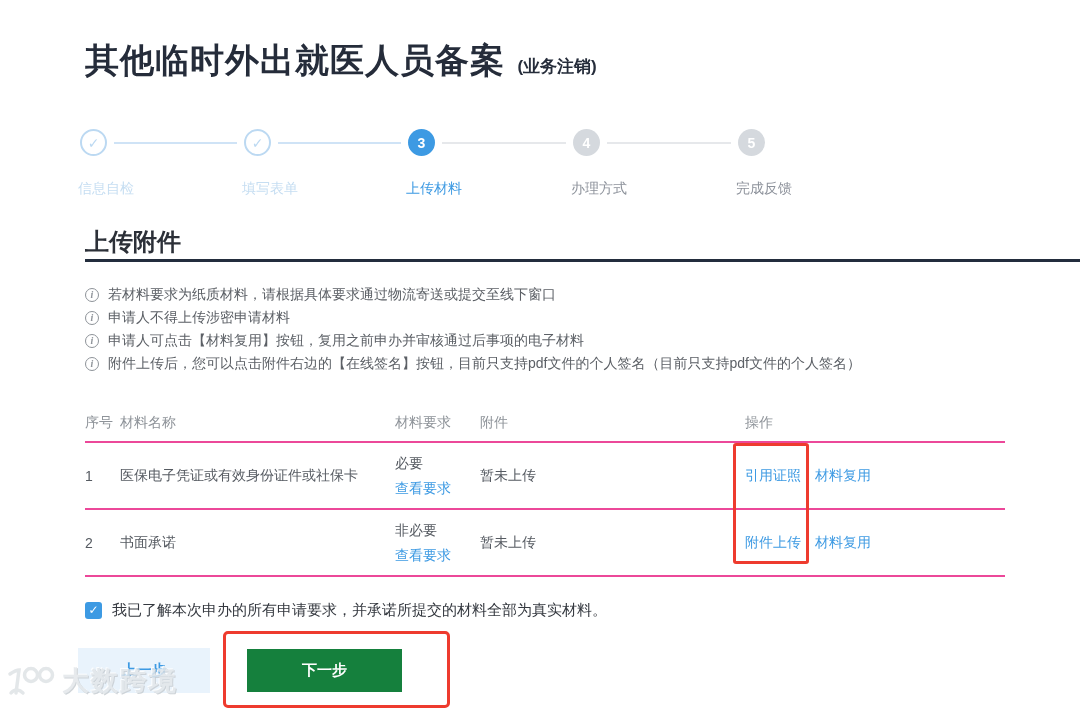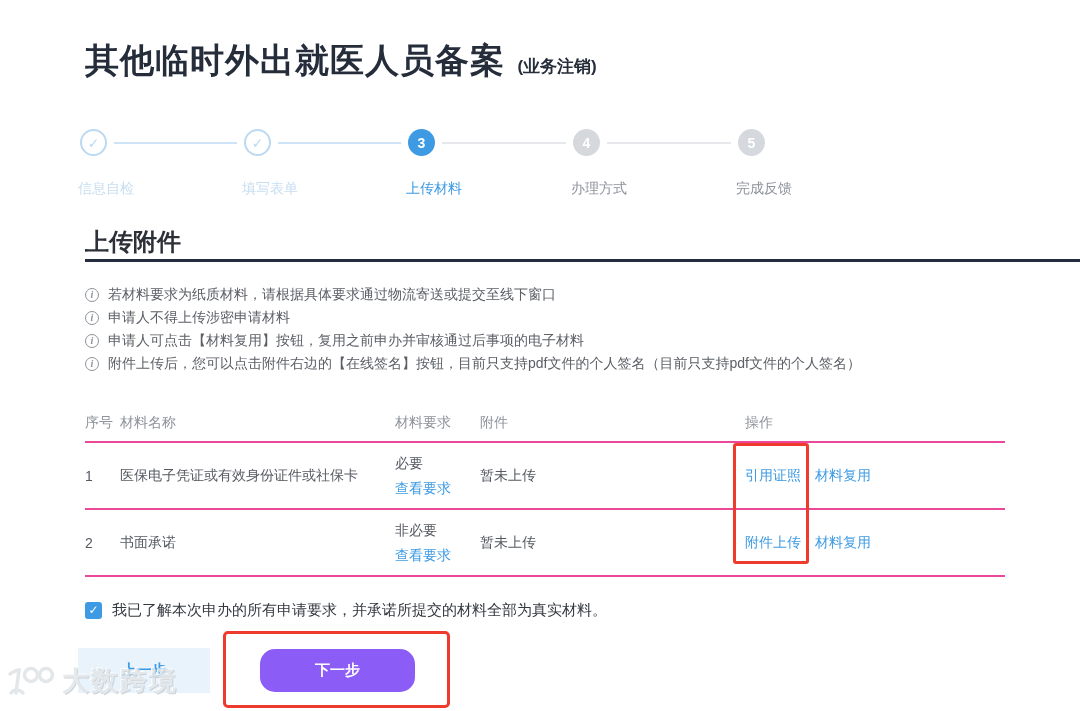--- a/index.html
+++ b/index.html
@@ -58,21 +58,21 @@
   
   .agreement { position:absolute; left:85px; top:601px; display:flex; align-items:center; }
   .checkbox { width:17px; height:17px; background:#3d9ae3; border-radius:3px; color:#fff;
               font-size:12px; line-height:17px; text-align:center; flex:none; }
   .agreement-label { margin-left:10px; font-size:15px; color:#34383f; white-space:nowrap; }
 
   
   .btn { position:absolute; border:none; font-size:15px; font-weight:600; cursor:pointer;
          display:flex; align-items:center; justify-content:center; }
   .btn-prev { left:78px; top:648px; width:132px; height:45px; background:#e9f3fc; color:#3d9ae3; }
-  .btn-next { left:260px; top:649px; width:155px; height:43px; background:#8b5cf6; color:#ffffff;border-radius:15px; }
+  .btn-next { left:247px; top:649px; width:155px; height:43px; background:#15803d; color:#ffffff; }
 
   
   .red-rect { position:absolute; border:3px solid #ee3b2e; border-radius:3px; pointer-events:none; }
   .red-rect-table  { left:733px; top:443px; width:76px; height:121px; }
   .red-rect-button { left:223px; top:631px; width:227px; height:77px; border-radius:5px; }
 
   
   .watermark { position:absolute; left:6px; top:663px; display:flex; align-items:center;
                opacity:.85; pointer-events:none; }
   .wm-text { font-size:27px; font-weight:700; color:#e3e7ea; letter-spacing:2px;

